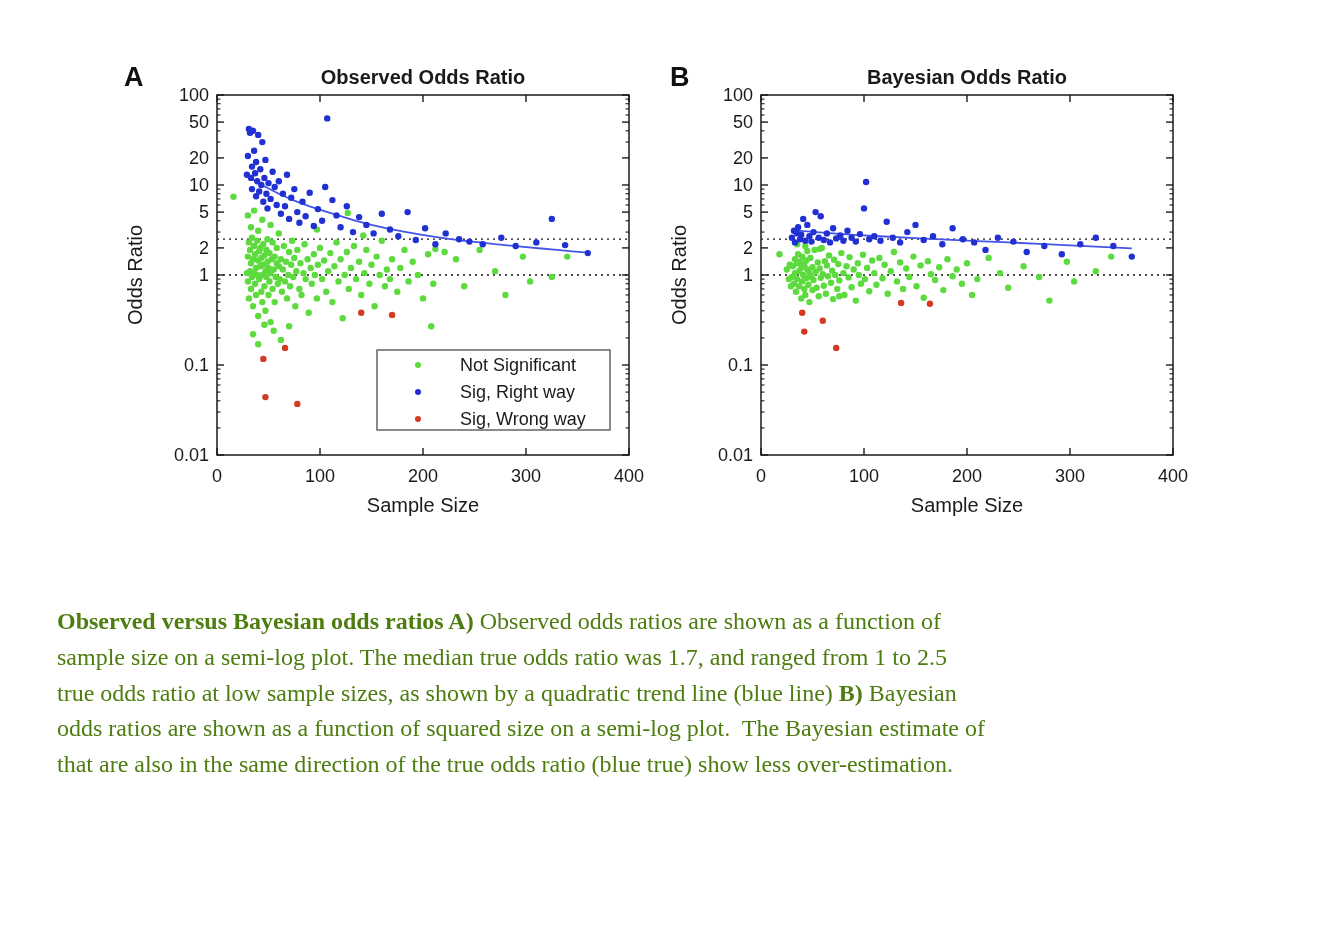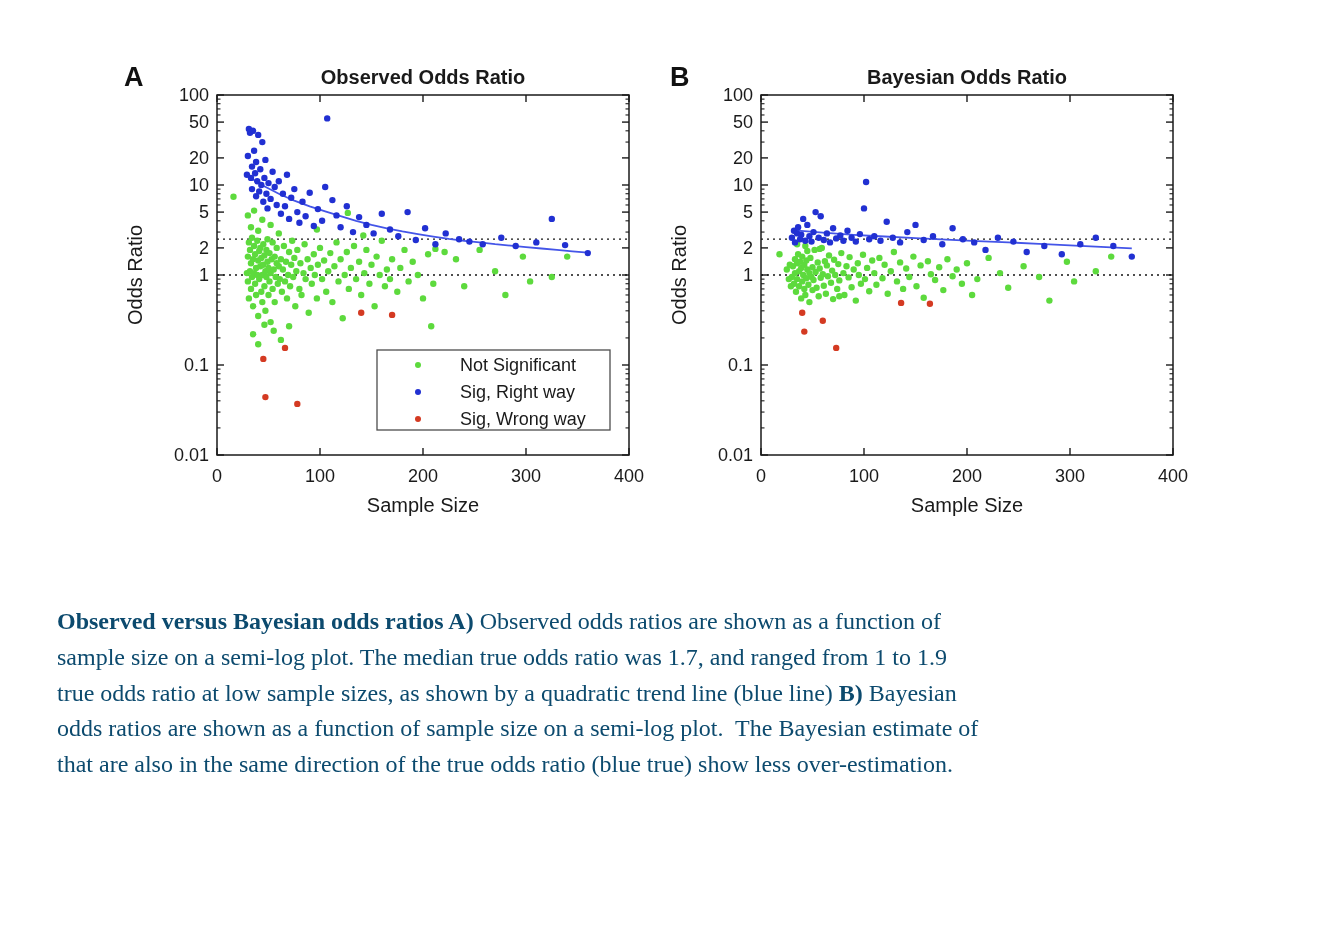--- a/index.html
+++ b/index.html
@@ -6,21 +6,21 @@
   .page{position:relative;width:1322px;height:928px;background:#ffffff;overflow:hidden;
         font-family:"Liberation Sans",sans-serif;}
   .panel-label{position:absolute;font-family:"Liberation Sans",sans-serif;
         font-weight:bold;font-size:27px;color:#111;}
   #labelA{left:124px;top:62px;}
   #labelB{left:670px;top:62px;}
   svg.chart{position:absolute;top:60px;width:600px;height:475px;}
   #chartA{left:80px;}
   #chartB{left:624px;}
   .caption{position:absolute;left:57px;top:604px;width:1240px;
-        font-family:"Liberation Serif",serif;font-size:24px;line-height:35.8px;color:#0c4a6e;}
+        font-family:"Liberation Serif",serif;font-size:24px;line-height:35.8px;color:#4d7c0f;}
   .cap-line{white-space:pre-wrap;}
   .cap-b{font-weight:bold;}
   text{fill:#1a1a1a;}
 </style>
 </head>
 <body>
 
 <div class="page">
   <div class="panel-label" id="labelA">A</div>
   <div class="panel-label" id="labelB">B</div>
@@ -682,18 +682,18 @@
         <line x1="549" y1="43.72190117072506" x2="545.5" y2="43.72190117072506" stroke="#1a1a1a" stroke-width="1.1"></line>
         <line x1="137" y1="39.11817415046079" x2="140.5" y2="39.11817415046079" stroke="#1a1a1a" stroke-width="1.1"></line>
         <line x1="549" y1="39.11817415046079" x2="545.5" y2="39.11817415046079" stroke="#1a1a1a" stroke-width="1.1"></line>
       </g>
       <text x="343" y="24" text-anchor="middle" font-size="20" font-weight="bold" font-family="Liberation Sans, sans-serif">Bayesian Odds Ratio</text>
       <text x="343" y="452" text-anchor="middle" font-size="20" font-family="Liberation Sans, sans-serif">Sample Size</text>
       <text x="0" y="0" text-anchor="middle" font-size="20" font-family="Liberation Sans, sans-serif" transform="translate(62,215) rotate(-90)">Odds Ratio</text>
     </svg>
   <div class="caption" id="caption">
       <div class="cap-line"><span class="cap-b">Observed versus Bayesian odds ratios A)</span><span> Observed odds ratios are shown as a function of</span></div>
-      <div class="cap-line"><span>sample size on a semi-log plot. The median true odds ratio was 1.7, and ranged from 1 to 1.9</span></div>
+      <div class="cap-line"><span>sample size on a semi-log plot. The median true odds ratio was 1.7, and ranged from 1 to 2.5</span></div>
       <div class="cap-line"><span>true odds ratio at low sample sizes, as shown by a quadratic trend line (blue line) </span><span class="cap-b">B)</span><span> Bayesian</span></div>
-      <div class="cap-line"><span>odds ratios are shown as a function of sample size on a semi-log plot.  The Bayesian estimate of</span></div>
+      <div class="cap-line"><span>odds ratios are shown as a function of squared size on a semi-log plot.  The Bayesian estimate of</span></div>
       <div class="cap-line"><span>that are also in the same direction of the true odds ratio (blue true) show less over-estimation.</span></div>
     </div>
 </div>
 
 </body></html>

